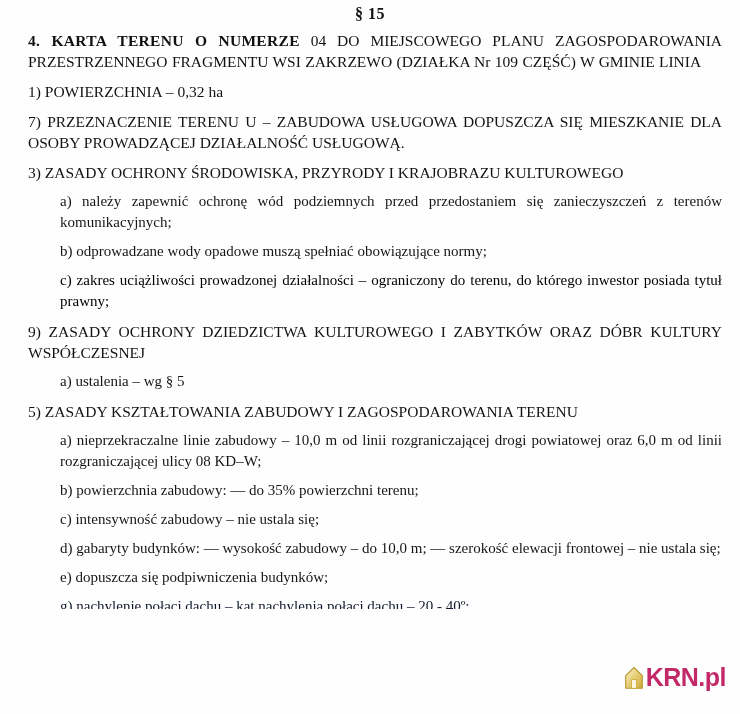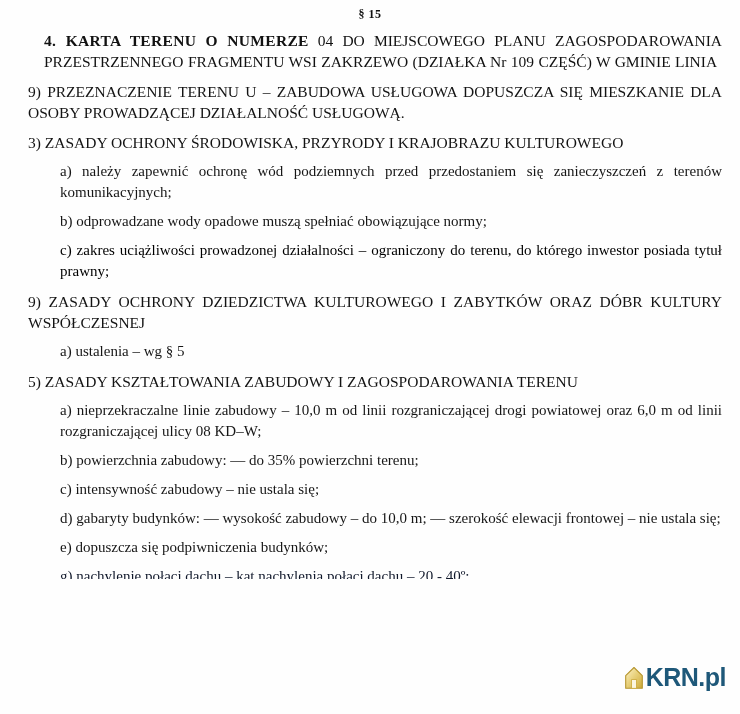--- a/index.html
+++ b/index.html
@@ -23,39 +23,39 @@
     width: 740px;
     height: 714px;
     overflow: hidden;
     background: #fefefe;
   }
 
   
   .para-number {
     text-align: center;
     font-weight: bold;
-    font-size: 12px;
+    font-size: 16px;
     letter-spacing: 0.5px;
     padding-top: 4px;
     line-height: 20px;
     color: #111;
   }
 
   
   .body-block {
     padding: 0 18px 0 28px;
   }
 
   
   .card-title {
     font-size: 15.5px;
     line-height: 21px;
     text-align: justify;
     text-align-last: left;
-    margin: 6px 0 0 16px;
+    margin: 6px 0 0 0;
     color: #111;
     word-spacing: 0.5px;
   }
   .card-title .bold {
     font-weight: bold;
     letter-spacing: 0.3px;
   }
 
   
   .point {
@@ -99,43 +99,44 @@
     display: flex;
     align-items: center;
     gap: 2px;
     opacity: 0.92;
     user-select: none;
   }
   .watermark .wm-text {
     font-family: "Liberation Sans", "DejaVu Sans", sans-serif;
     font-size: 25px;
     font-weight: 600;
-    color: #0c4a6e;
+    color: #be185d;
     letter-spacing: -0.5px;
     line-height: 1;
   }
   .wm-icon {
     width: 20px;
     height: 24px;
     display: block;
   }
 </style>
 </head>
 <body>
 
 <div class="page">
 
   <div class="para-number">§ 15</div>
 
   <div class="body-block">
 
     <p class="card-title"><span class="bold">4.  KARTA  TERENU  O  NUMERZE</span><span> 04  DO  MIEJSCOWEGO  PLANU ZAGOSPODAROWANIA  PRZESTRZENNEGO  FRAGMENTU  WSI  ZAKRZEWO (DZIAŁKA Nr 109 CZĘŚĆ) W GMINIE LINIA</span></p>
 
+    <p class="point">1) POWIERZCHNIA – 0,32 ha</p>
 
-    <p class="point">9) PRZEZNACZENIE TERENU U – ZABUDOWA USŁUGOWA DOPUSZCZA SIĘ MIESZKANIE DLA OSOBY PROWADZĄCEJ DZIAŁALNOŚĆ USŁUGOWĄ.</p>
+    <p class="point">7) PRZEZNACZENIE TERENU U – ZABUDOWA USŁUGOWA DOPUSZCZA SIĘ MIESZKANIE DLA OSOBY PROWADZĄCEJ DZIAŁALNOŚĆ USŁUGOWĄ.</p>
 
     <p class="point">3) ZASADY OCHRONY ŚRODOWISKA, PRZYRODY I KRAJOBRAZU KULTUROWEGO</p>
     <p class="subpoint">a) należy zapewnić ochronę wód podziemnych przed przedostaniem się zanieczyszczeń z terenów komunikacyjnych;</p>
     <p class="subpoint">b) odprowadzane wody opadowe muszą spełniać obowiązujące normy;</p>
     <p class="subpoint faded-soft">c) zakres uciążliwości prowadzonej działalności – ograniczony do terenu, do którego inwestor posiada tytuł prawny;</p>
 
     <p class="point">9) ZASADY OCHRONY DZIEDZICTWA KULTUROWEGO I ZABYTKÓW ORAZ DÓBR KULTURY WSPÓŁCZESNEJ</p>
     <p class="subpoint">a) ustalenia – wg § 5</p>
 
     <p class="point">5) ZASADY KSZTAŁTOWANIA ZABUDOWY I ZAGOSPODAROWANIA TERENU</p>

